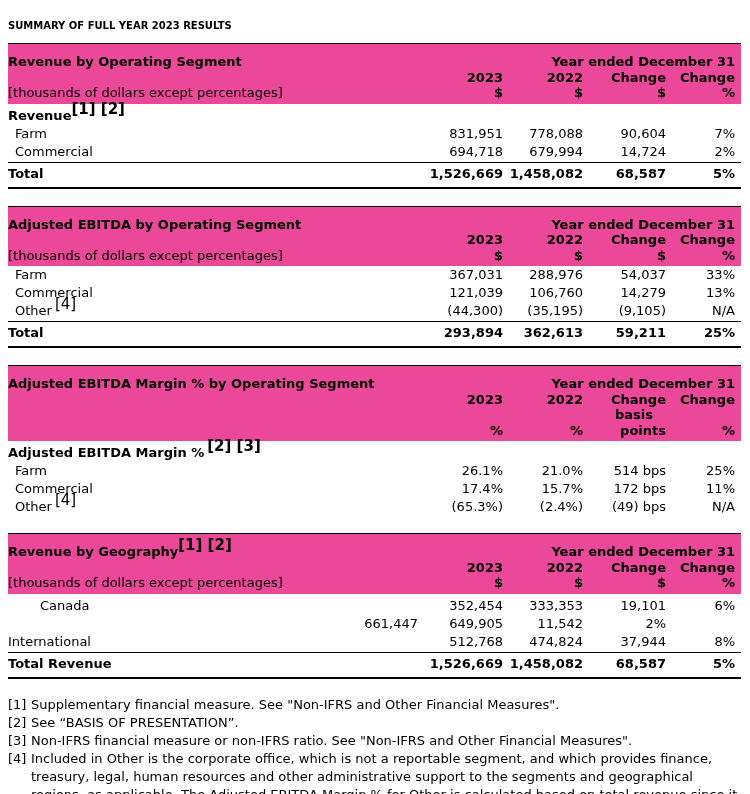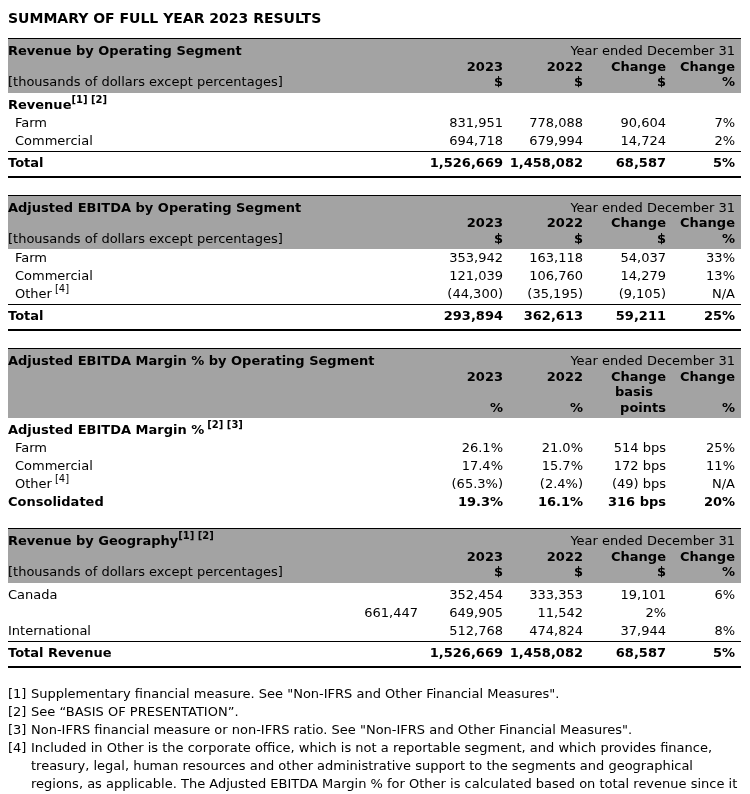--- a/index.html
+++ b/index.html
@@ -5,52 +5,52 @@
   html,body{margin:0;padding:0;}
   body{
     width:750px;height:794px;
     background:#ffffff;color:#000000;
     font-family:"DejaVu Sans",sans-serif;
     font-size:13px;
     overflow:hidden;
   }
   .page{padding:6px 0 0 0;}
   .title{
-    font-weight:bold;font-size:14px;
-    margin:4px 8px 12px 8px;
+    font-weight:bold;font-size:10px;
+    margin:14px 8px 12px 8px;
   }
   .section{margin:0 9px 17px 8px;width:733px;}
   .band{
-    background:#a3a3a3;
+    background:#ec4899;
     border-top:1px solid #000;
-    padding:4px 0 3px 0;
+    padding:10px 0 3px 0;
   }
   .cols{
     display:grid;
     grid-template-columns:1fr 85px 80px 83px 69px;
     padding-right:6px;
     align-items:end;
   }
   .band .cols{line-height:15.5px;}
   .num{text-align:right;}
   .b{font-weight:bold;}
-  .span-right{grid-column:2/6;text-align:right;font-weight:normal;}
+  .span-right{grid-column:2/6;text-align:right;font-weight:bold;}
   .group-row{font-weight:bold;line-height:18px;margin-top:3px;}
   .data-row{line-height:18px;}
   .data-row .label{padding-left:7px;}
   .flat .label{padding-left:0;}
   .total-row{
     font-weight:bold;line-height:18px;
     border-top:1px solid #000;
     border-bottom:2px solid #000;
     padding-top:2px;padding-bottom:4px;
     margin-top:1px;
   }
   .total-plain{font-weight:bold;line-height:18px;}
-  sup{font-size:10px;line-height:0;vertical-align:6px;}
+  sup{font-size:15px;line-height:0;vertical-align:6px;}
   .sup-sp{margin-left:3px;}
   .basis-pad{padding-right:13px;}
   .footnotes{margin:11px 9px 0 8px;}
   .footnote{display:flex;line-height:18px;}
   .fn-num{flex:0 0 23px;}
   .fn-text{flex:1;}
 </style>
 </head>
 <body>
 
@@ -119,22 +119,22 @@
       <div class="cols">
         <div>[thousands of dollars except percentages]</div>
         <div class="num b">$</div>
         <div class="num b">$</div>
         <div class="num b">$</div>
         <div class="num b">%</div>
       </div>
     </div>
     <div class="cols data-row">
       <div class="label">Farm</div>
-      <div class="num">353,942</div>
-      <div class="num">163,118</div>
+      <div class="num">367,031</div>
+      <div class="num">288,976</div>
       <div class="num">54,037</div>
       <div class="num">33%</div>
     </div>
     <div class="cols data-row">
       <div class="label">Commercial</div>
       <div class="num">121,039</div>
       <div class="num">106,760</div>
       <div class="num">14,279</div>
       <div class="num">13%</div>
     </div>
@@ -197,27 +197,20 @@
       <div class="num">172 bps</div>
       <div class="num">11%</div>
     </div>
     <div class="cols data-row">
       <div class="label"><span>Other</span><sup class="sup-sp">[4]</sup></div>
       <div class="num">(65.3%)</div>
       <div class="num">(2.4%)</div>
       <div class="num">(49) bps</div>
       <div class="num">N/A</div>
     </div>
-    <div class="cols total-plain">
-      <div>Consolidated</div>
-      <div class="num">19.3%</div>
-      <div class="num">16.1%</div>
-      <div class="num">316 bps</div>
-      <div class="num">20%</div>
-    </div>
   </div>
 
   <div class="section flat">
     <div class="band">
       <div class="cols">
         <div class="b"><span>Revenue by Geography</span><sup>[1] [2]</sup></div>
         <div class="span-right">Year ended December 31</div>
       </div>
       <div class="cols">
         <div></div>
@@ -227,21 +220,21 @@
         <div class="num b">Change</div>
       </div>
       <div class="cols">
         <div>[thousands of dollars except percentages]</div>
         <div class="num b">$</div>
         <div class="num b">$</div>
         <div class="num b">$</div>
         <div class="num b">%</div>
       </div>
     </div>
-    <div class="cols data-row" style="margin-top:3px;">
+    <div class="cols data-row" style="margin-top:3px;margin-left:32px;">
       <div class="label">Canada</div>
       <div class="num">352,454</div>
       <div class="num">333,353</div>
       <div class="num">19,101</div>
       <div class="num">6%</div>
     </div>
     <div class="cols data-row">
       <div class="num">661,447</div>
       <div class="num">649,905</div>
       <div class="num">11,542</div>

